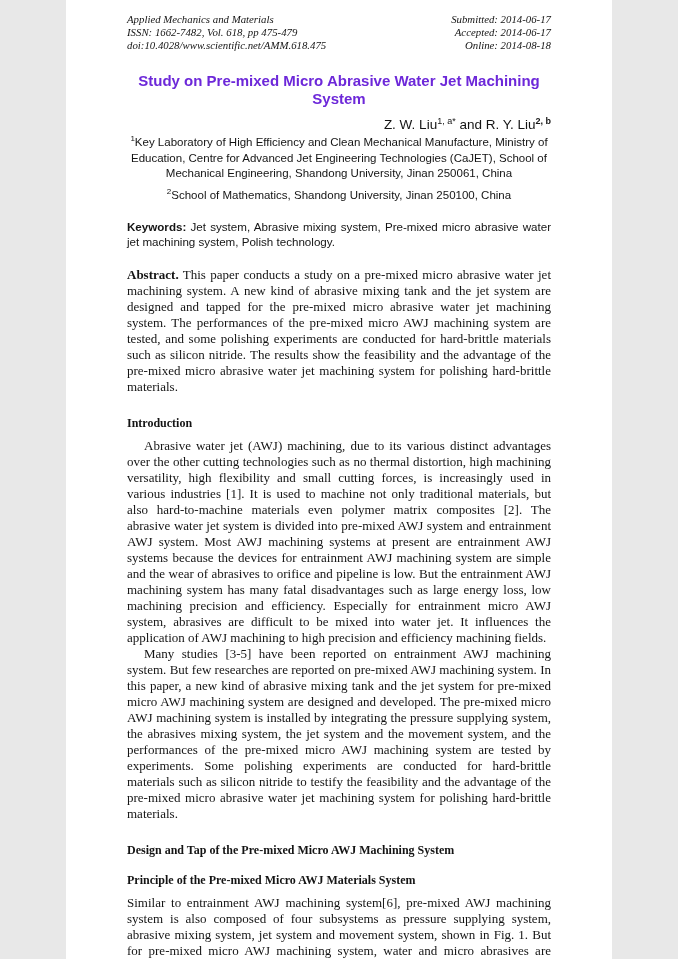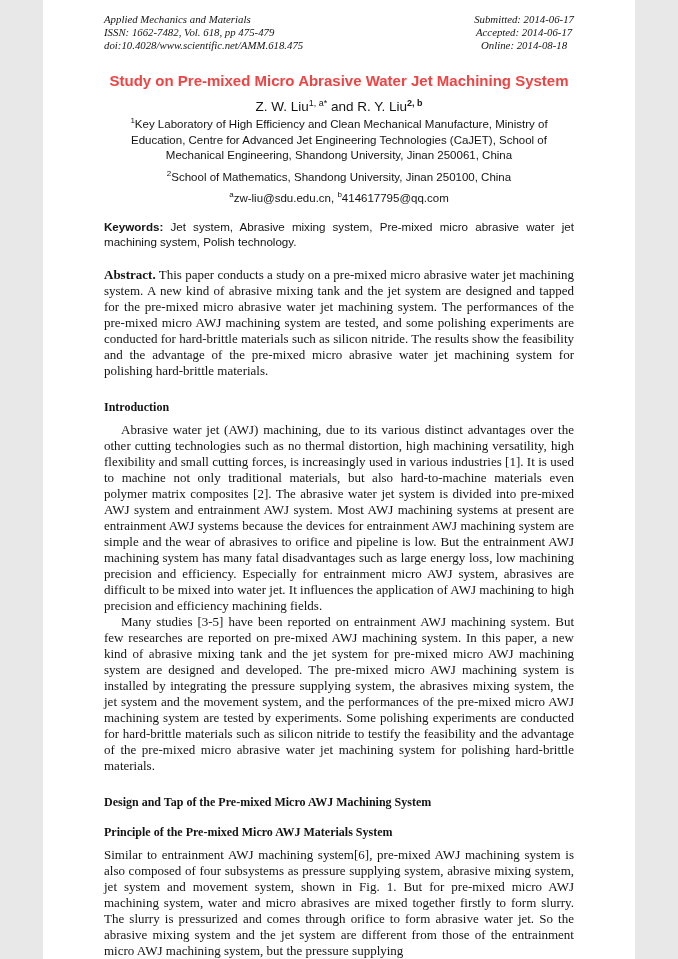--- a/index.html
+++ b/index.html
@@ -2,57 +2,57 @@
 <html><head>
 <meta charset="utf-8">
 <style>
   html, body {
     margin: 0;
     padding: 0;
     background: #e8e8e8;
   }
   .page {
     position: relative;
-    width: 592px;
+    width: 546px;
     height: 959px;
     margin: 0 auto;
     background: #ffffff;
     color: #141414;
     box-sizing: border-box;
     padding: 13px 61px 0 61px;
     overflow: hidden;
   }
   
   .masthead {
     display: flex;
     justify-content: space-between;
     align-items: flex-start;
     font-family: "Liberation Serif", "DejaVu Serif", serif;
     font-style: italic;
     font-size: 10.8px;
     line-height: 12.8px;
   }
   .masthead .journal-info { text-align: left; }
-  .masthead .date-info { text-align: center; }
+  .masthead .date-info { text-align: right; }
   
   .title {
     margin: 21px 0 0 0;
     font-family: "Liberation Sans", sans-serif;
     font-weight: bold;
     font-size: 15px;
     line-height: 18px;
     text-align: center;
-    color: #ef4444;
+    color: #6d28d9;
   }
   .authors {
     margin-top: 8px;
     font-family: "Liberation Sans", sans-serif;
     font-size: 13.5px;
     line-height: 17px;
-    text-align: center;
+    text-align: right;
   }
   .authors sup {
     font-size: 9px;
     line-height: 0;
   }
   .authors sup.b-sup { font-weight: bold; }
   .affil {
     font-family: "Liberation Sans", sans-serif;
     font-size: 11.5px;
     line-height: 15.3px;
@@ -120,21 +120,20 @@
   </div>
 
   <h1 class="title">Study on Pre-mixed Micro Abrasive Water Jet Machining System</h1>
 
   <div class="authors"><span>Z. W. Liu</span><sup>1, a*</sup><span> and </span><span>R. Y. Liu</span><sup class="b-sup">2, b</sup></div>
 
   <div class="affil affil-1"><sup>1</sup><span>Key Laboratory of High Efficiency and Clean Mechanical Manufacture, Ministry of Education, Centre for Advanced Jet Engineering Technologies (CaJET), School of Mechanical Engineering, Shandong University, Jinan 250061, China</span></div>
 
   <div class="affil affil-2"><sup>2</sup><span>School of Mathematics, Shandong University, Jinan 250100, China</span></div>
 
-  <div class="emails"><sup>a</sup><span>zw-liu@sdu.edu.cn,</span> <sup>b</sup><span>414617795@qq.com</span></div>
 
   <p class="keywords"><span class="kw-label">Keywords:</span> <span>Jet system, Abrasive mixing system, Pre-mixed micro abrasive water jet machining system, Polish technology.</span></p>
 
   <p class="body-par abstract"><span class="ab-label">Abstract.</span> <span>This paper conducts a study on a pre-mixed micro abrasive water jet machining system. A new kind of abrasive mixing tank and the jet system are designed and tapped for the pre-mixed micro abrasive water jet machining system. The performances of the pre-mixed micro AWJ machining system are tested, and some polishing experiments are conducted for hard-brittle materials such as silicon nitride. The results show the feasibility and the advantage of the pre-mixed micro abrasive water jet machining system for polishing hard-brittle materials.</span></p>
 
   <h2 class="sec-heading">Introduction</h2>
 
   <p class="body-par indent after-heading">Abrasive water jet (AWJ) machining, due to its various distinct advantages over the other cutting technologies such as no thermal distortion, high machining versatility, high flexibility and small cutting forces, is increasingly used in various industries [1]. It is used to machine not only traditional materials, but also hard-to-machine materials even polymer matrix composites [2]. The abrasive water jet system is divided into pre-mixed AWJ system and entrainment AWJ system. Most AWJ machining systems at present are entrainment AWJ systems because the devices for entrainment AWJ machining system are simple and the wear of abrasives to orifice and pipeline is low. But the entrainment AWJ machining system has many fatal disadvantages such as large energy loss, low machining precision and efficiency. Especially for entrainment micro AWJ system, abrasives are difficult to be mixed into water jet. It influences the application of AWJ machining to high precision and efficiency machining fields.</p>
 
   <p class="body-par indent">Many studies [3-5] have been reported on entrainment AWJ machining system. But few researches are reported on pre-mixed AWJ machining system. In this paper, a new kind of abrasive mixing tank and the jet system for pre-mixed micro AWJ machining system are designed and developed. The pre-mixed micro AWJ machining system is installed by integrating the pressure supplying system, the abrasives mixing system, the jet system and the movement system, and the performances of the pre-mixed micro AWJ machining system are tested by experiments. Some polishing experiments are conducted for hard-brittle materials such as silicon nitride to testify the feasibility and the advantage of the pre-mixed micro abrasive water jet machining system for polishing hard-brittle materials.</p>

